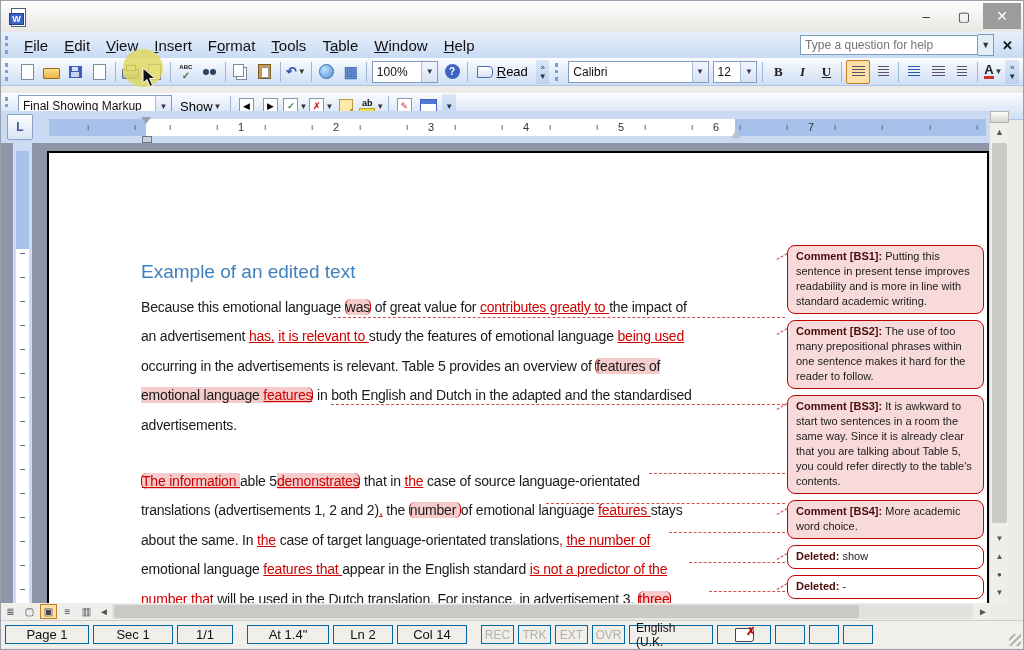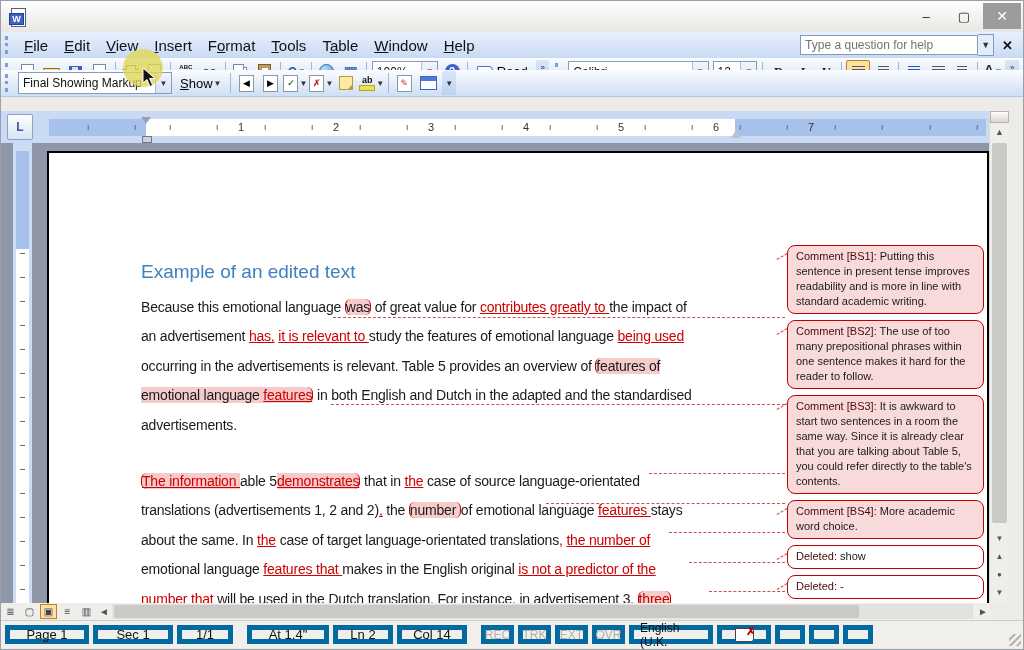--- a/index.html
+++ b/index.html
@@ -24,21 +24,21 @@
   #help-ask{margin-left:auto;display:flex;align-items:center;}
   #help-input{width:168px;height:18px;border:1px solid #7F9DB9;font-size:12px;padding:0 4px;color:#666;
               font-family:"Liberation Sans",sans-serif;}
   #help-dd{width:15px;height:20px;background:#E3EDFA;border:1px solid #7F9DB9;border-left:none;
            font-size:9px;display:flex;align-items:center;justify-content:center;color:#333;}
   #menubar-close{font-size:13px;font-weight:bold;padding:0 10px 0 8px;color:#111;}
   
   .toolbar{position:absolute;left:0;width:100%;display:flex;align-items:center;
            background:linear-gradient(#FBFDFF,#E0EAF8 60%,#CEDFF5);border-bottom:1px solid #AFC6E6;}
   #toolbar1{top:57px;height:27px;}
-  #toolbar2{top:69px;height:26px;}
+  #toolbar2{top:92px;height:26px;}
   .tbtn{height:22px;min-width:22px;display:flex;align-items:center;justify-content:center;margin:0 1px;
         border-radius:2px;position:relative;}
   .dd{font-size:8px;color:#333;margin-left:1px;}
   .sep{width:1px;height:20px;background:#9FB6D9;margin:0 3px;}
   .combo{height:20px;background:#fff;border:1px solid #869CBE;display:flex;align-items:center;
          font-size:12px;color:#111;padding-left:4px;margin:0 2px;}
   .combo .cdd{margin-left:auto;width:15px;height:100%;background:linear-gradient(#F2F6FC,#D6E2F4);
               border-left:1px solid #A9BCD9;display:flex;align-items:center;justify-content:center;font-size:8px;color:#335;}
   .tbopt{width:14px;height:24px;display:flex;flex-direction:column;align-items:center;justify-content:center;
          font-size:8px;color:#234;background:linear-gradient(#D9E6F8,#BCD2EF);border-radius:2px 2px 0 0;margin:0 2px;}
@@ -115,42 +115,42 @@
   .run-h{background:#F5CBCB;color:#1a1a1a;}
   .run-ih{background:#F5CBCB;color:#CE0000;text-decoration:underline;}
   .b-l{border-left:1px solid #C00000;border-top-left-radius:6px;border-bottom-left-radius:6px;}
   .b-r{border-right:1px solid #C00000;border-top-right-radius:6px;border-bottom-right-radius:6px;}
   
   #balloons{position:absolute;left:738px;top:92px;width:199px;}
   .balloon{box-sizing:border-box;width:197px;border:1px solid #C00000;border-radius:8px;padding:3px 8px 4px 8px;
            font-size:11px;line-height:15px;color:#1a1a1a;margin-bottom:6px;position:relative;}
   .balloon.comment{background:#F9DADA;}
   .balloon.deleted{background:#FFFFFF;}
-  .balloon .lbl{font-weight:normal;color:#4A0A0A;}
+  .balloon .lbl{font-weight:bold;color:#4A0A0A;}
   .balloon::before{content:"";position:absolute;left:-12px;top:10px;width:12px;border-top:1px dashed #D05050;
                    transform:rotate(-30deg);}
   .conn{position:absolute;border-top:1px dashed #D05050;height:0;}
   
   #vscroll{position:absolute;right:14px;top:110px;width:19px;height:492px;background:#F0EEEB;border-left:1px solid #DCDAD6;}
   .sbtn{width:19px;display:flex;align-items:center;justify-content:center;color:#555;background:#F0EEEB;}
   #vs-split{height:12px;background:linear-gradient(#FDFDFD,#D8D5D0);border:1px solid #B7B4AF;box-sizing:border-box;}
   #vs-up{height:17px;font-size:9px;}
   #vs-thumb{position:absolute;top:32px;left:2px;width:15px;height:380px;background:#CBC9C5;border-radius:2px;}
   #vs-cluster{position:absolute;bottom:2px;left:0;width:19px;}
   #vs-cluster .sbtn{height:18px;font-size:8px;}
   #hscroll-row{position:absolute;left:0;top:602px;width:990px;height:17px;background:#F0EEEB;display:flex;align-items:center;}
   .viewbtn{width:17px;height:15px;display:flex;align-items:center;justify-content:center;font-size:10px;color:#445;margin:0 1px;}
   .viewbtn.active{background:#FDE0A6;border:1px solid #C17E1F;box-sizing:border-box;}
   #hs-left,#hs-right{font-size:10px;color:#555;width:16px;text-align:center;}
   #hs-track{flex:1;height:15px;background:#E4E2DE;position:relative;margin-right:2px;}
   #hs-thumb{position:absolute;left:2px;top:1px;height:13px;width:745px;background:#CBC9C5;border-radius:2px;}
   
   #statusbar{position:absolute;left:0;top:619px;width:100%;height:27px;background:#F1EFEC;border-top:1px solid #CFCDC9;
              display:flex;align-items:center;font-size:13px;color:#111;}
-  .seg{border:5px solid #0369a1;height:19px;display:flex;align-items:center;justify-content:center;
+  .seg{border:1px solid #0369a1;height:19px;display:flex;align-items:center;justify-content:center;
        margin-left:4px;box-sizing:border-box;padding:0 6px;}
   .seg.dim{color:#B3B0AB;font-size:12px;}
   #spell-icon{position:relative;width:17px;height:12px;background:#fff;border:1px solid #444;border-radius:1px 3px 3px 1px;}
   #spell-icon::after{content:"\2717";position:absolute;right:-3px;top:-4px;color:#C00000;font-size:11px;font-weight:bold;}
   #resize-grip{position:absolute;right:2px;bottom:2px;width:12px;height:12px;
       background:repeating-linear-gradient(135deg,transparent 0 3px,#B9B6B1 3px 5px);}
   
   #click-highlight{position:absolute;left:122px;top:48px;width:40px;height:38px;border-radius:50%;
                    background:rgba(223,215,88,0.8);z-index:40;}
   #cursor{position:absolute;left:141px;top:66px;z-index:50;}
@@ -386,21 +386,21 @@
       <div id="doc-lines">
           <div class="line"><span class="run-n">Because this emotional language </span><span class="run-h b-l b-r">was</span><span class="run-n"> of great value for </span><span class="run-i">contributes greatly to </span><span class="run-n">the impact of</span></div>
           <div class="line"><span class="run-n">an advertisement </span><span class="run-i">has,</span><span class="run-n"> </span><span class="run-i">it is relevant to </span><span class="run-n">study the features of emotional language </span><span class="run-i">being used</span></div>
           <div class="line"><span class="run-n">occurring in the advertisements is relevant. Table 5 provides an overview of </span><span class="run-h b-l">features of</span></div>
           <div class="line"><span class="run-h">emotional language </span><span class="run-ih b-r">features</span><span class="run-n"> in both English and Dutch in the adapted and the standardised</span></div>
           <div class="line"><span class="run-n">advertisements.</span></div>
           <div class="pgap"></div>
           <div class="line"><span class="run-ih b-l">The information </span><span class="run-n">able 5</span><span class="run-ih b-r">demonstrates</span><span class="run-n"> that in </span><span class="run-i">the</span><span class="run-n"> case of source language-orientated</span></div>
           <div class="line"><span class="run-n">translations (advertisements 1, 2 and 2)</span><span class="run-i">,</span><span class="run-n"> the </span><span class="run-h b-l b-r">number </span><span class="run-n">of emotional language </span><span class="run-i">features </span><span class="run-n">stays</span></div>
           <div class="line"><span class="run-n">about the same. In </span><span class="run-i">the</span><span class="run-n"> case of target language-orientated translations</span><span class="run-i">,</span><span class="run-n"> </span><span class="run-i">the number of</span></div>
-          <div class="line"><span class="run-n">emotional language </span><span class="run-i">features that </span><span class="run-n">makes in the English original </span><span class="run-i">is not a predictor of the</span></div>
+          <div class="line"><span class="run-n">emotional language </span><span class="run-i">features that </span><span class="run-n">appear in the English standard </span><span class="run-i">is not a predictor of the</span></div>
           <div class="line"><span class="run-i">number that </span><span class="run-n">will be used in the Dutch translation. For instance, in advertisement 3, </span><span class="run-ih b-l b-r">three</span></div>
         </div>
       <div id="balloons">
           <div class="balloon comment"><b class="lbl">Comment [BS1]:</b><span> Putting this sentence in present tense improves readability and is more in line with standard academic writing.</span></div>
           <div class="balloon comment"><b class="lbl">Comment [BS2]:</b><span> The use of too many prepositional phrases within one sentence makes it hard for the reader to follow.</span></div>
           <div class="balloon comment"><b class="lbl">Comment [BS3]:</b><span> It is awkward to start two sentences in a room the same way. Since it is already clear that you are talking about Table 5, you could refer directly to the table's contents.</span></div>
           <div class="balloon comment"><b class="lbl">Comment [BS4]:</b><span> More academic word choice.</span></div>
           <div class="balloon deleted"><b class="lbl">Deleted:</b><span> show</span></div>
           <div class="balloon deleted"><b class="lbl">Deleted:</b><span> -</span></div>
         </div>

